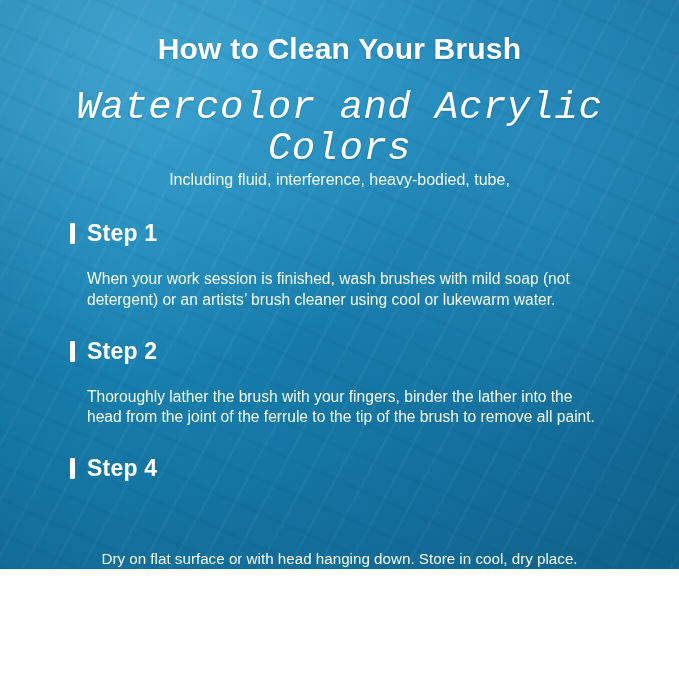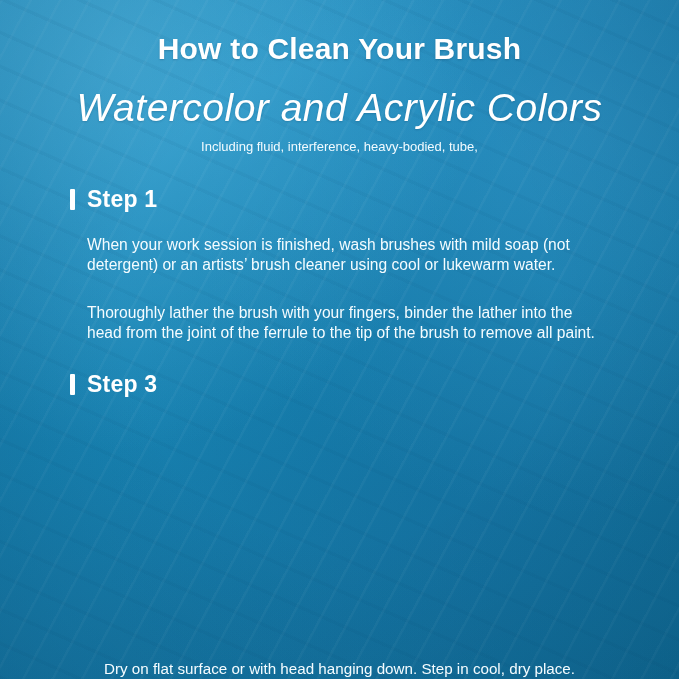--- a/index.html
+++ b/index.html
@@ -8,21 +8,21 @@
   }
   body {
     width: 679px;
     height: 679px;
     font-family: "Liberation Sans", sans-serif;
     overflow: hidden;
   }
   .poster {
     position: relative;
     width: 679px;
-    height: 679px;
+    height: 569px;
     background:
       radial-gradient(ellipse at 18% 8%, rgba(90,185,225,0.55) 0%, rgba(90,185,225,0) 45%),
       radial-gradient(ellipse at 85% 18%, rgba(60,150,200,0.45) 0%, rgba(60,150,200,0) 50%),
       radial-gradient(ellipse at 70% 78%, rgba(22,110,160,0.50) 0%, rgba(22,110,160,0) 55%),
       radial-gradient(ellipse at 10% 92%, rgba(30,130,180,0.40) 0%, rgba(30,130,180,0) 50%),
       linear-gradient(160deg, #2e9fd0 0%, #1b87b8 28%, #1580ae 52%, #12749f 74%, #0f6c94 100%);
     overflow: hidden;
   }
   
   .texture {
@@ -53,33 +53,32 @@
     font-size: 30px;
     font-weight: bold;
     letter-spacing: 0.2px;
     margin-top: 32px;
     text-shadow: 0 1px 2px rgba(0,50,80,0.25);
   }
 
   .script-heading {
     text-align: center;
     margin-top: 22px;
-    font-family: Liberation Sans, sans-serif;
+    font-family: Liberation Mono, monospace;
     font-style: italic;
     font-size: 39px;
     font-weight: normal;
     letter-spacing: 0.5px;
     line-height: 1.05;
     text-shadow: 0 1px 2px rgba(0,50,80,0.22);
   }
 
   .subhead {
     text-align: center;
-    margin-top: 10px;
-    font-size: 13px;
+    font-size: 16px;
     line-height: 1.28;
     font-weight: normal;
     color: #f2fbff;
   }
 
   .steps {
     margin-top: 30px;
     padding-left: 30px;
     padding-right: 28px;
   }
@@ -143,28 +142,32 @@
 
       <div class="step">
         <div class="step-head">
           <div class="bar"></div>
           <div class="step-title">Step 1</div>
         </div>
         <div class="step-body">When your work session is finished, wash brushes with mild soap (not detergent) or an artists’ brush cleaner using cool or lukewarm water.</div>
       </div>
 
       <div class="step">
+        <div class="step-head">
+          <div class="bar"></div>
+          <div class="step-title">Step 2</div>
+        </div>
         <div class="step-body">Thoroughly lather the brush with your fingers, binder the lather into the head from the joint of the ferrule to the tip of the brush to remove all paint.</div>
       </div>
 
       <div class="step">
         <div class="step-head">
           <div class="bar"></div>
-          <div class="step-title">Step 3</div>
+          <div class="step-title">Step 4</div>
         </div>
       </div>
 
     </div>
 
-    <div class="footer">Dry on flat surface or with head hanging down. Step in cool, dry place.</div>
+    <div class="footer">Dry on flat surface or with head hanging down. Store in cool, dry place.</div>
 
   </div>
 </div>
 
 </body></html>

